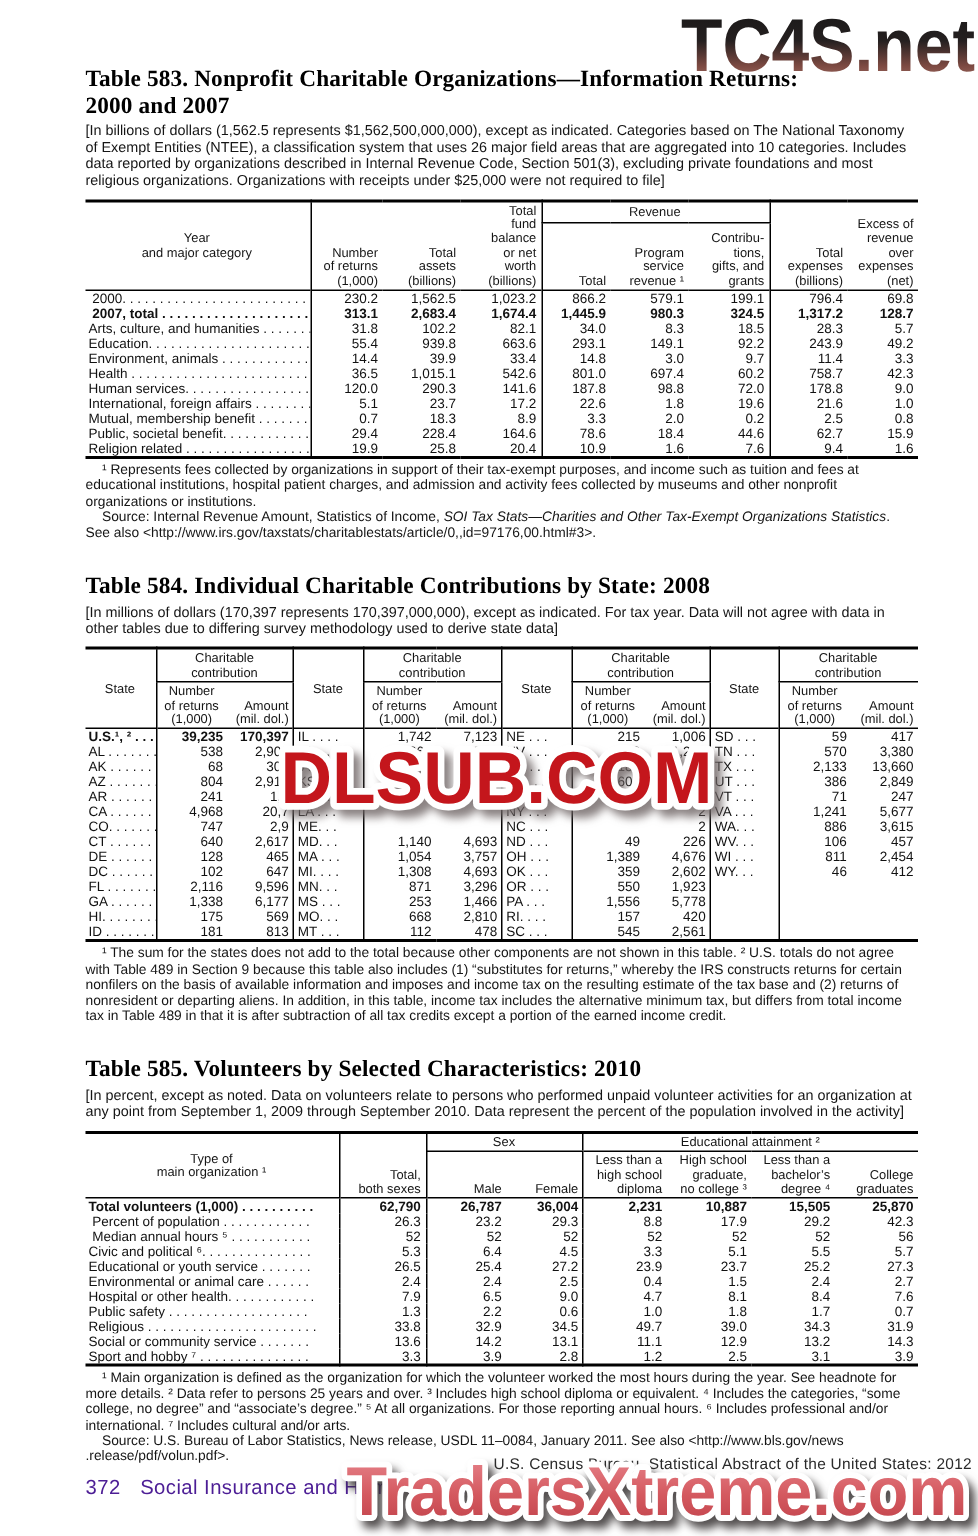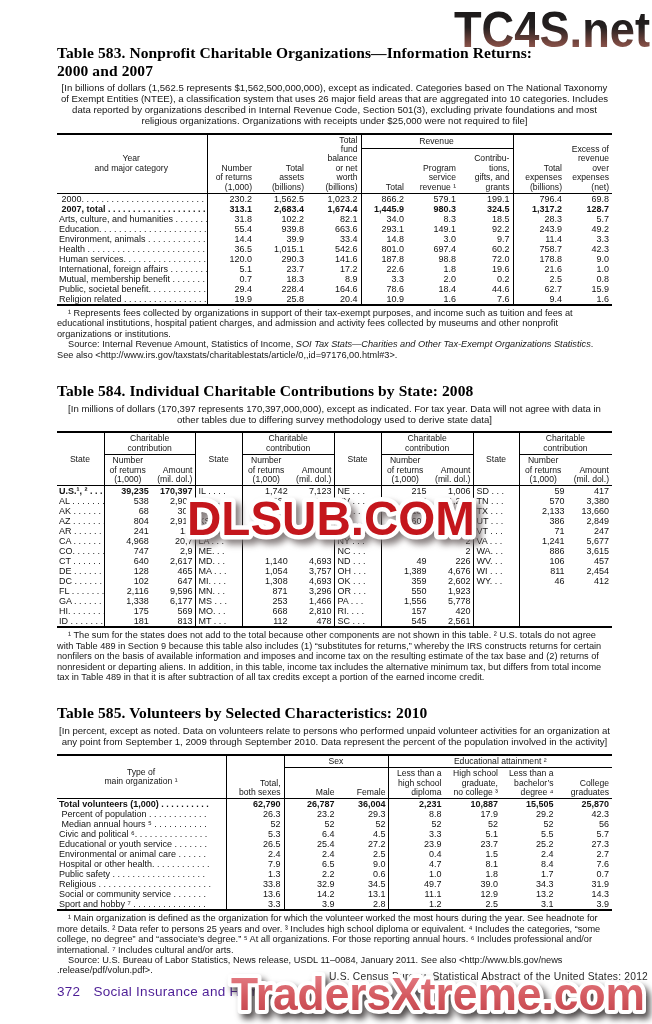--- a/index.html
+++ b/index.html
@@ -6,21 +6,21 @@
   body{
     width:652px;height:1024px;position:relative;background:#fff;
     font-family:"Liberation Sans",sans-serif;color:#111;overflow:hidden;
   }
   .content{position:relative;z-index:1;padding:44px 40px 0 57px;width:555px;}
   .t-title{
     font-family:"Liberation Serif",serif;font-weight:bold;color:#000;
     font-size:15.5px;line-height:17.5px;margin:0 0 4px 0;white-space:pre-line;letter-spacing:.1px;
   }
   .t-title.mt{margin-top:22px;}
-  .t-note{font-size:9.6px;line-height:10.9px;margin:0 0 6px 0;color:#151515;text-align:center;}
+  .t-note{font-size:9.6px;line-height:10.9px;margin:0 0 6px 0;color:#151515;}
   table{
     border-collapse:collapse;table-layout:fixed;width:555px;
     border-top:2px solid #000;border-bottom:2px solid #000;margin:0 0 2px 0;
   }
   thead{border-bottom:1px solid #000;}
   th{
     font-weight:normal;font-size:8.6px;line-height:9.4px;white-space:pre-line;
     vertical-align:bottom;padding:1px 3px 1px 2px;color:#151515;
   }
   th.center{text-align:center;}

